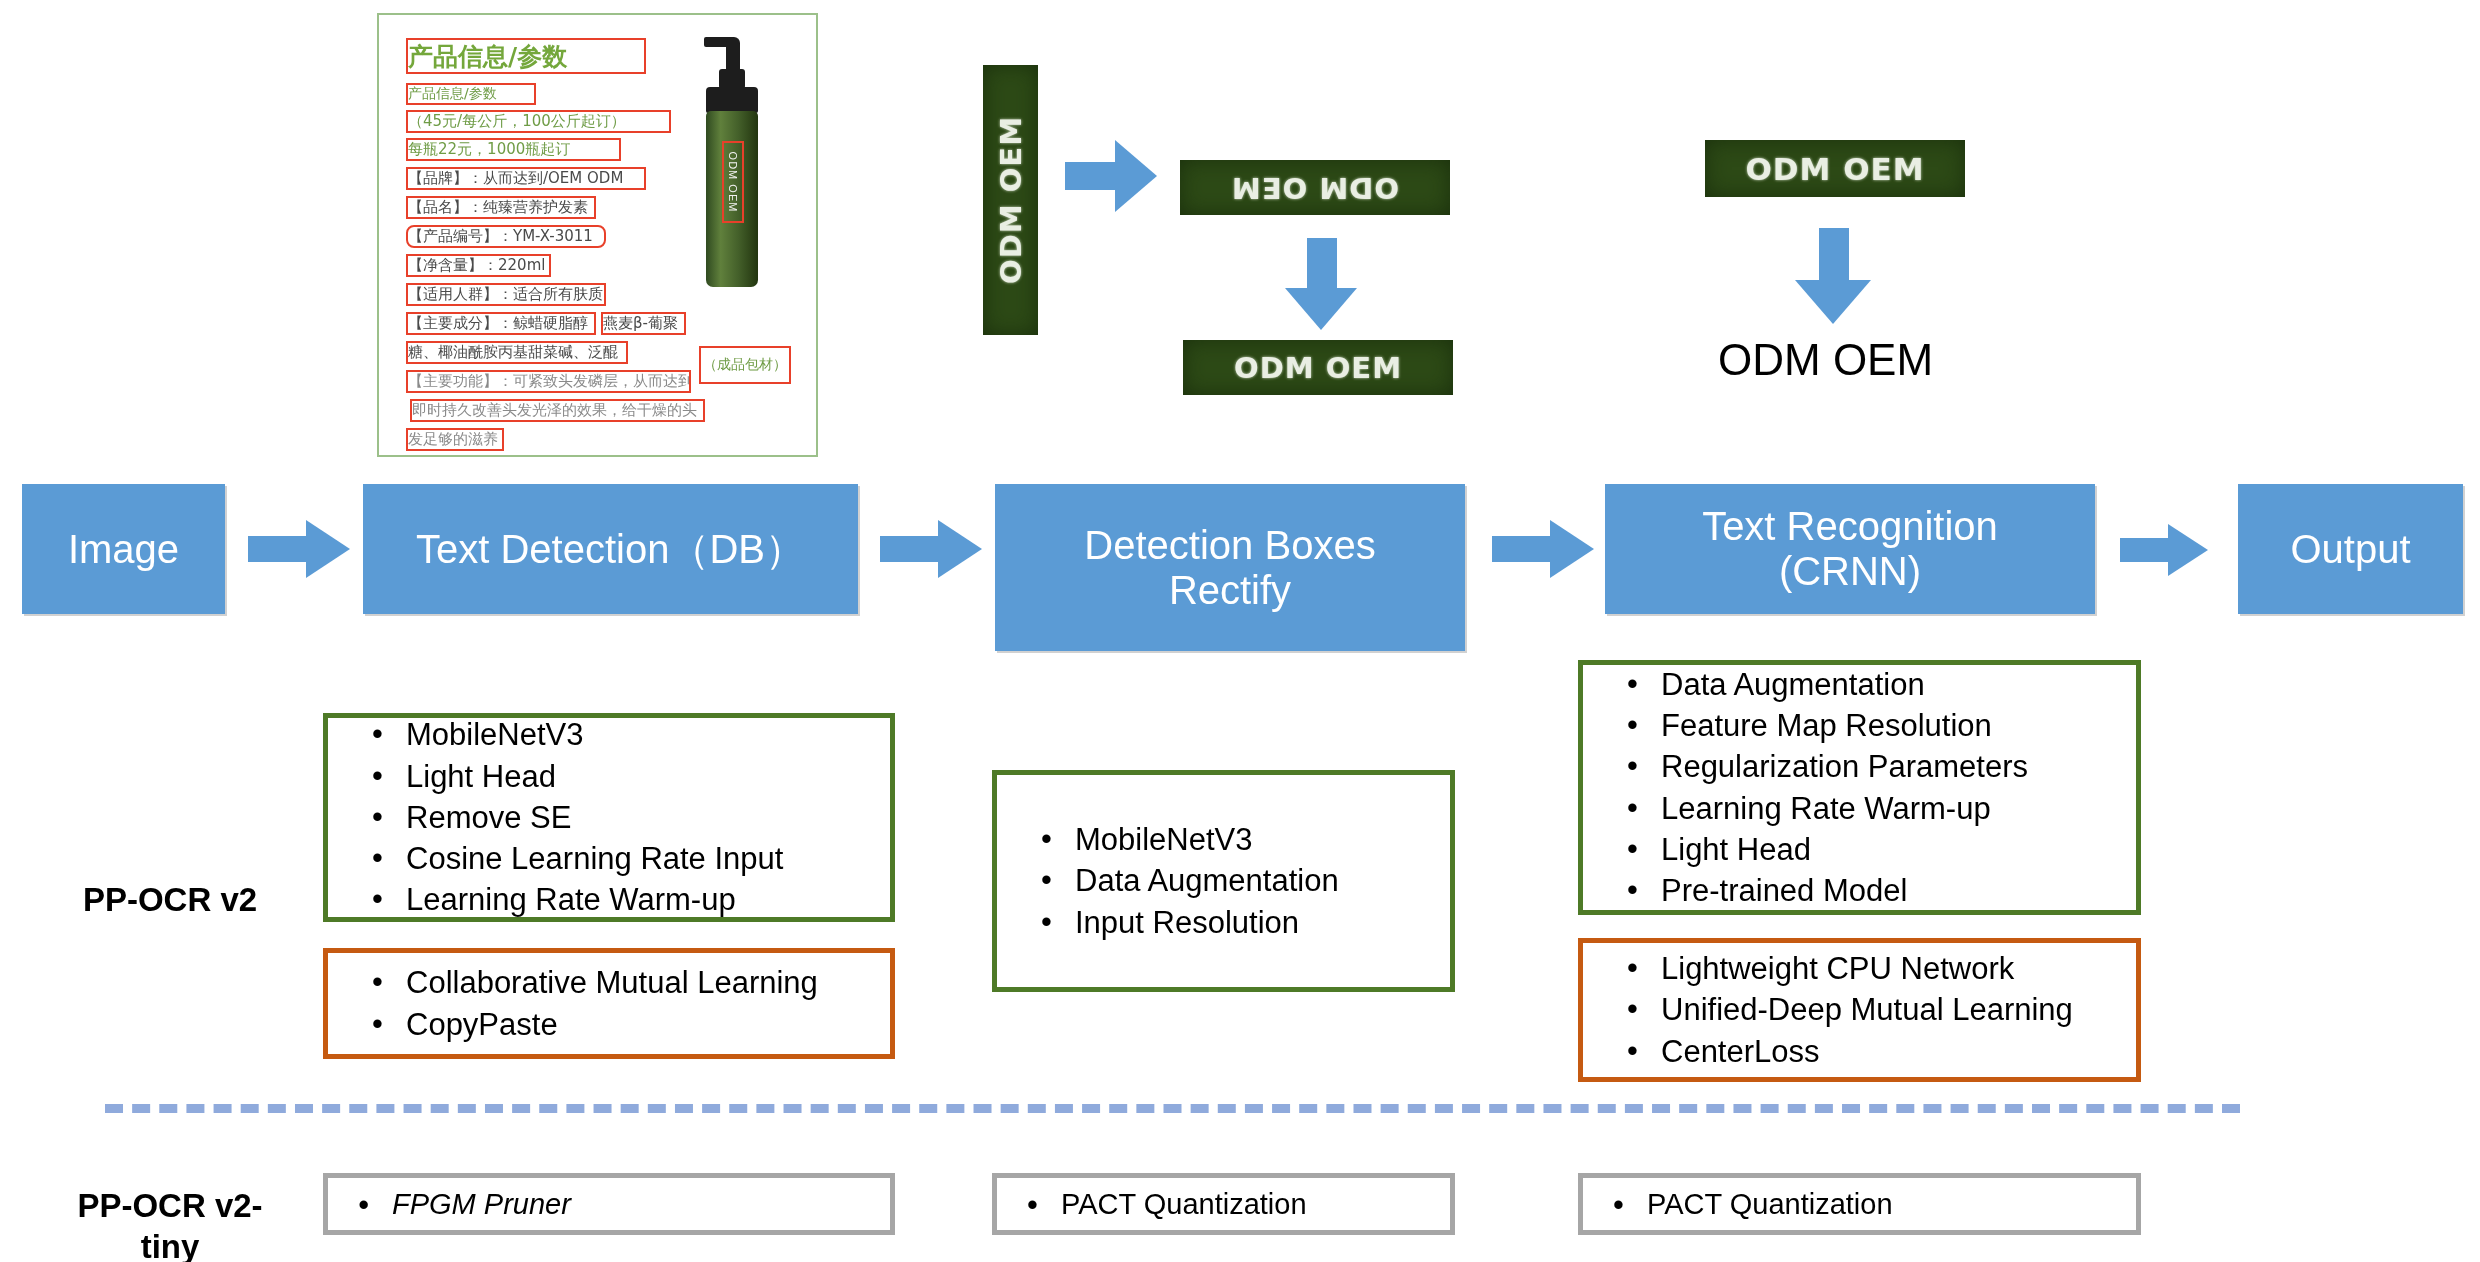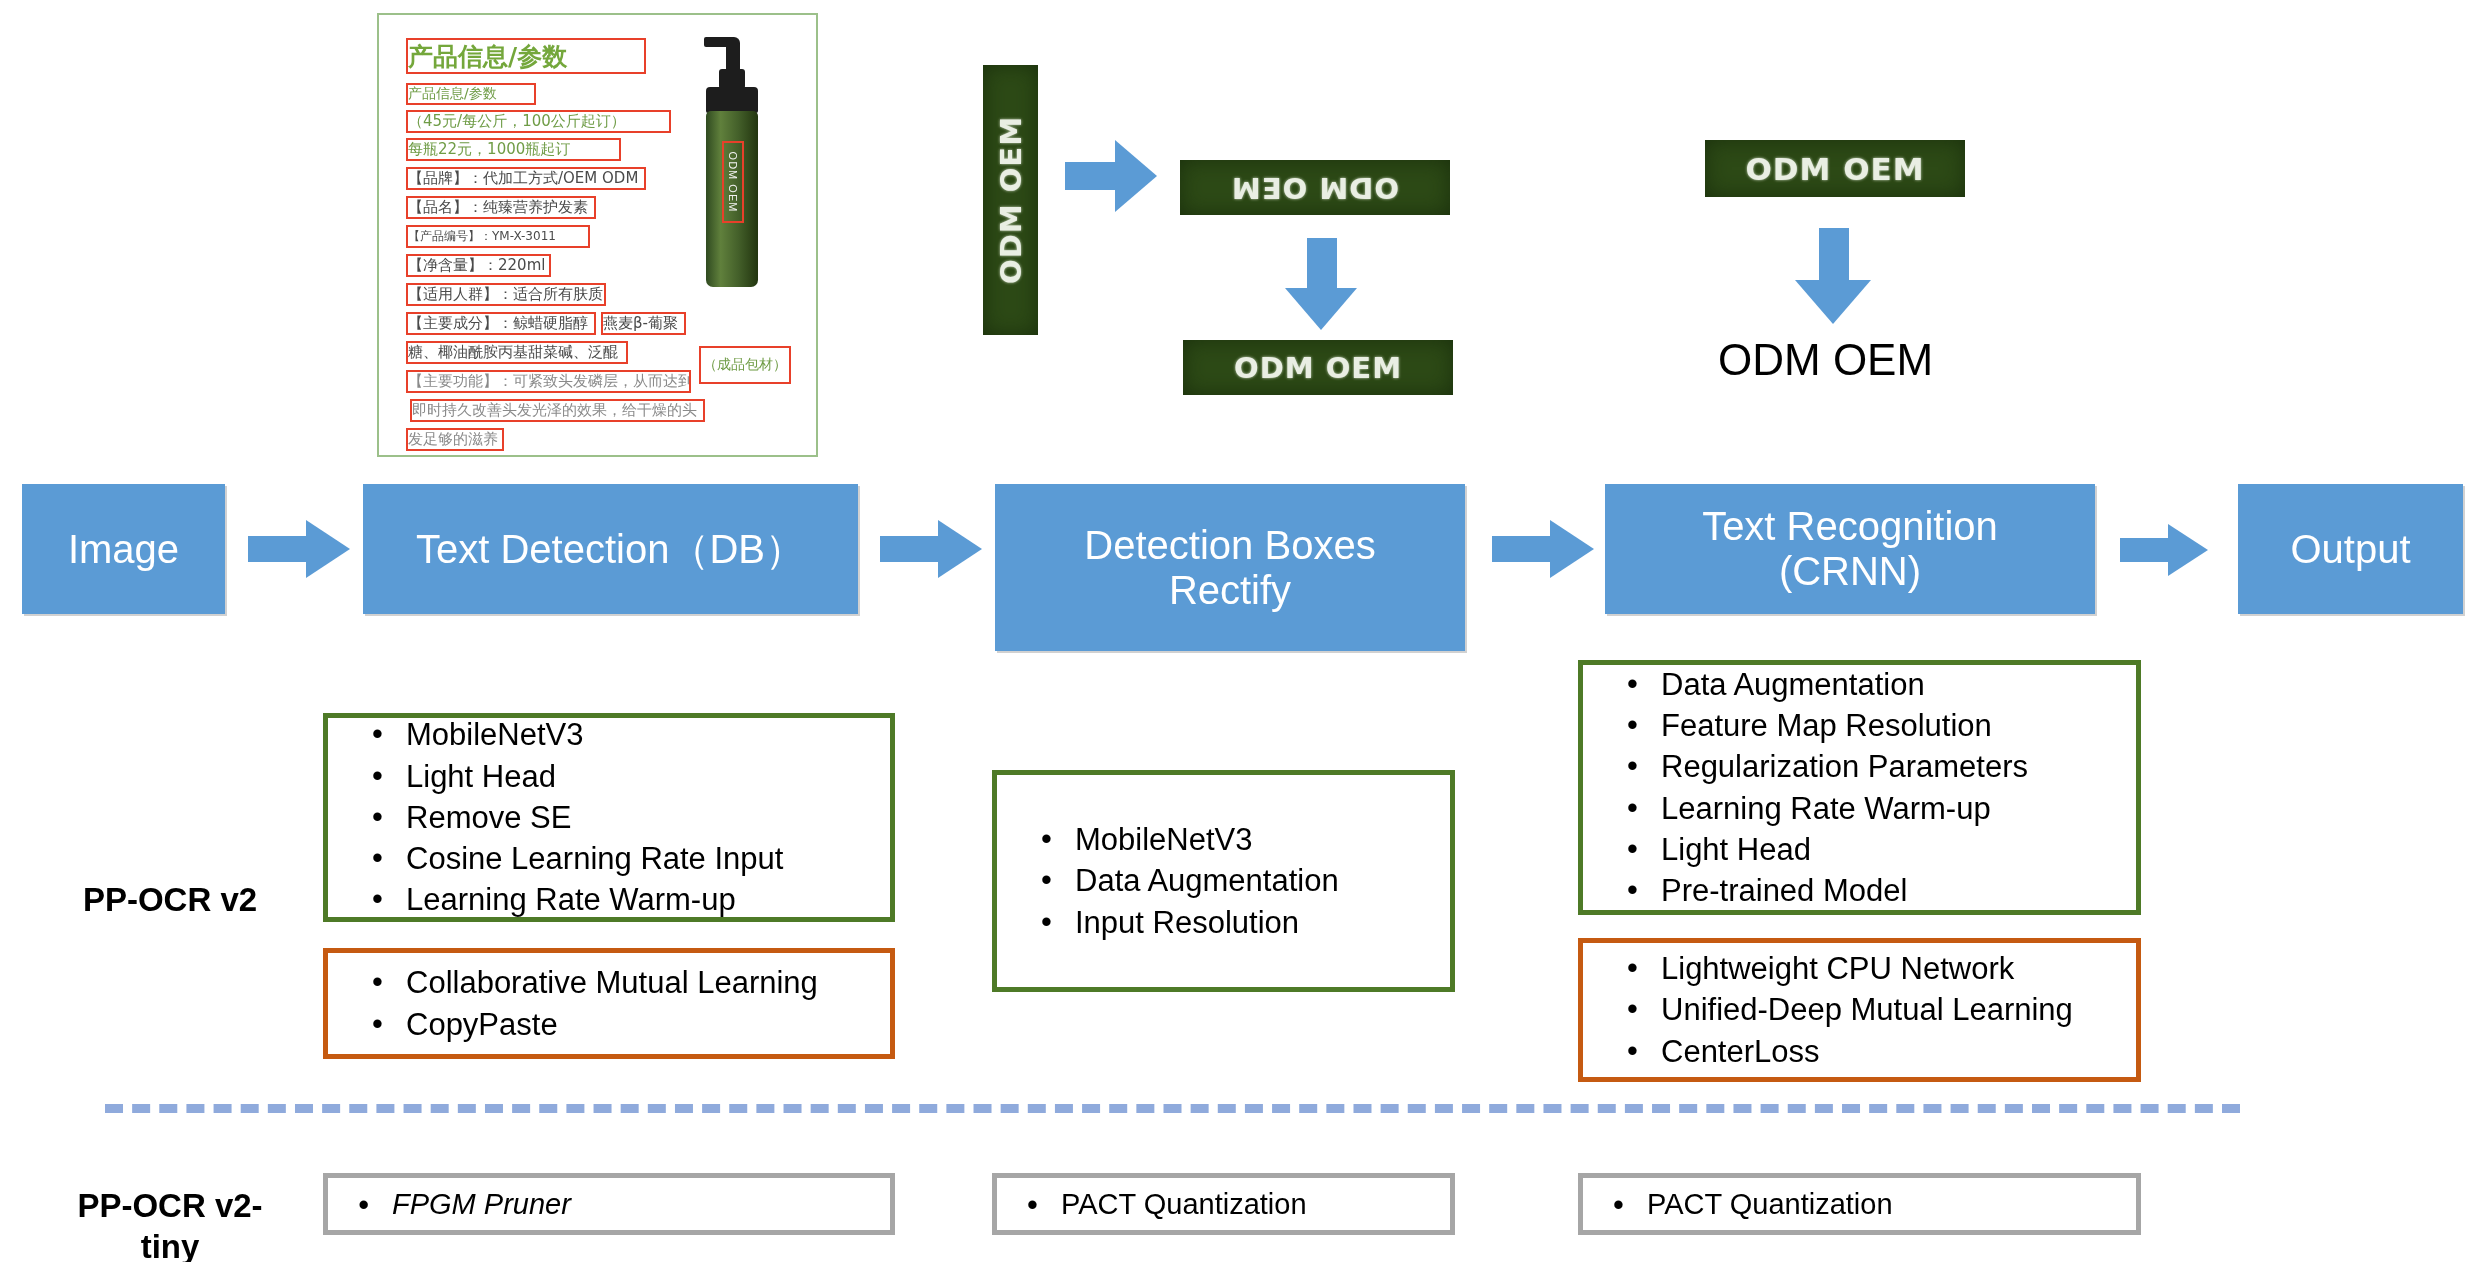--- a/index.html
+++ b/index.html
@@ -97,25 +97,25 @@
   <div class="abs product-frame" style="left:377px;top:13px;width:441px;height:444px;">
 
     <div class="det t-title pz" style="left:27px;top:23px;width:240px;height:36px;font-size:25px;">产品信息/参数</div>
 
     <div class="det t-green pz" style="left:27px;top:68px;width:130px;height:22px;font-size:14px;">产品信息/参数</div>
 
     <div class="det t-green pz" style="left:27px;top:95px;width:265px;height:23px;font-size:15px;">（45元/每公斤，100公斤起订）</div>
 
     <div class="det t-green pz" style="left:27px;top:123px;width:215px;height:23px;font-size:15px;">每瓶22元，1000瓶起订</div>
 
-    <div class="det t-gray pz" style="left:27px;top:152px;width:240px;height:23px;font-size:15px;">【品牌】：代加工方式/OEM ODM</div>
+    <div class="det t-gray pz" style="left:27px;top:152px;width:240px;height:23px;font-size:15px;">【品牌】：从而达到/OEM ODM</div>
 
     <div class="det t-gray pz" style="left:27px;top:181px;width:190px;height:23px;font-size:15px;">【品名】：纯臻营养护发素</div>
 
-    <div class="det t-gray pz" style="left:27px;top:210px;width:184px;height:23px;font-size:12px;">【产品编号】：YM-X-3011</div>
+    <div class="det t-gray pz" style="left:27px;top:210px;width:200px;height:23px;font-size:15px;border-radius:8px;">【产品编号】：YM-X-3011</div>
 
     <div class="det t-gray pz" style="left:27px;top:239px;width:145px;height:23px;font-size:15px;">【净含量】：220ml</div>
 
     <div class="det t-gray pz" style="left:27px;top:268px;width:200px;height:23px;font-size:15px;">【适用人群】：适合所有肤质</div>
 
     <div class="det t-gray pz" style="left:27px;top:297px;width:190px;height:23px;font-size:15px;">【主要成分】：鲸蜡硬脂醇</div>
 
     <div class="det t-gray pz" style="left:222px;top:297px;width:85px;height:23px;font-size:15px;">燕麦β-葡聚</div>
 
     <div class="det t-gray pz" style="left:27px;top:326px;width:222px;height:23px;font-size:15px;">糖、椰油酰胺丙基甜菜碱、泛醌</div>

